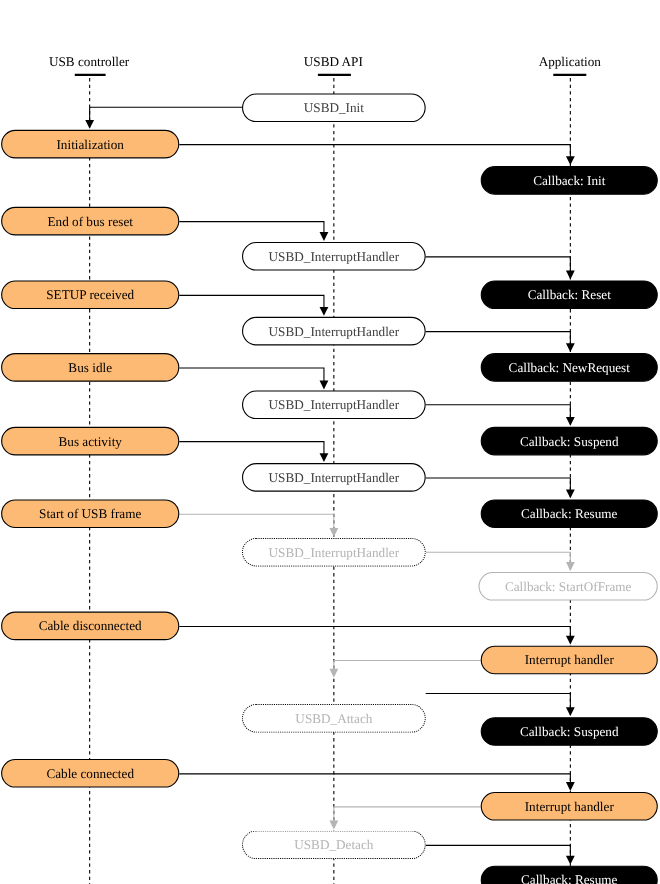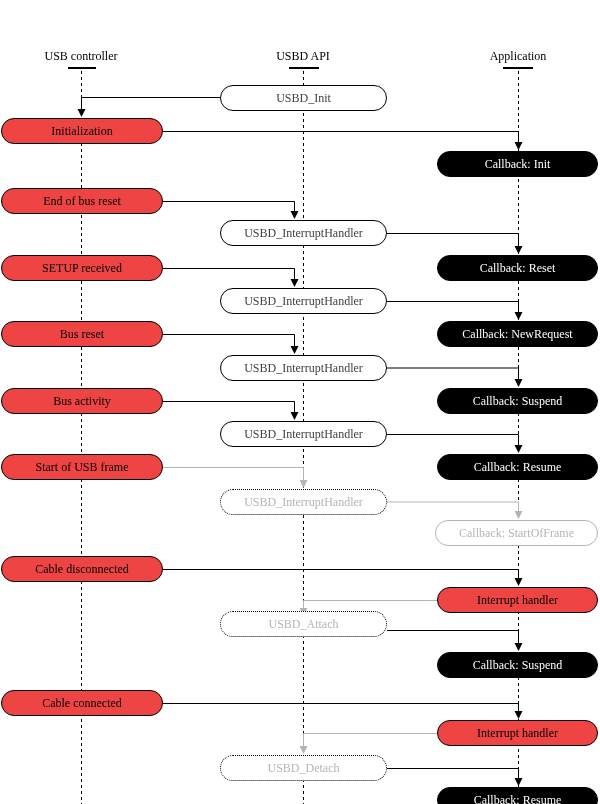--- a/index.html
+++ b/index.html
@@ -12,21 +12,21 @@
   .col-header{
     position:absolute;top:0;height:17px;width:180px;
     font-size:12px;line-height:17px;text-align:center;color:#000;
     white-space:nowrap;
   }
   .box{
     position:absolute;height:26px;box-sizing:border-box;
     border-radius:13px;font-size:12px;line-height:24px;text-align:center;
     white-space:nowrap;overflow:hidden;
   }
-  .event{background:#ef4444;border:1px solid #000000;color:#000000;}
+  .event{background:#fdba74;border:1px solid #000000;color:#000000;}
   .call{background:#ffffff;border:1px solid #000000;color:#404040;}
   .callback{background:#000000;border:1px solid #000000;color:#ffffff;}
   .call-disabled{background:#ffffff;border:1px dotted #000000;color:#b4b4b4;}
   .callback-disabled{background:#ffffff;border:1px solid #b4b4b4;color:#b4b4b4;}
 </style>
 </head>
 <body>
 
 <div class="stage">
 
@@ -121,37 +121,37 @@
   <div class="box call" style="left:220px;top:37px;width:167px">USBD_Init</div>
   <div class="box event" style="left:1px;top:70px;width:162px">Initialization</div>
   <div class="box event" style="left:1px;top:140px;width:162px">End of bus reset</div>
 
   <div class="box callback" style="left:437px;top:103px;width:161px">Callback: Init</div>
   <div class="box call" style="left:220px;top:172px;width:167px">USBD_InterruptHandler</div>
   <div class="box callback" style="left:437px;top:207px;width:161px">Callback: Reset</div>
   <div class="box event" style="left:1px;top:207px;width:162px">SETUP received</div>
 
   <div class="box call" style="left:220px;top:240px;width:167px">USBD_InterruptHandler</div>
-  <div class="box event" style="left:1px;top:273px;width:162px">Bus reset</div>
+  <div class="box event" style="left:1px;top:273px;width:162px">Bus idle</div>
   <div class="box callback" style="left:437px;top:273px;width:161px">Callback: NewRequest</div>
 
   <div class="box call" style="left:220px;top:307px;width:167px">USBD_InterruptHandler</div>
   <div class="box event" style="left:1px;top:340px;width:162px">Bus activity</div>
   <div class="box callback" style="left:437px;top:340px;width:161px">Callback: Suspend</div>
 
   <div class="box call" style="left:220px;top:373px;width:167px">USBD_InterruptHandler</div>
   <div class="box event" style="left:1px;top:406px;width:162px">Start of USB frame</div>
   <div class="box callback" style="left:437px;top:406px;width:161px">Callback: Resume</div>
 
   <div class="box call-disabled" style="left:220px;top:441px;width:167px">USBD_InterruptHandler</div>
   <div class="box callback-disabled" style="left:435px;top:472px;width:163px">Callback: StartOfFrame</div>
 
   <div class="box event" style="left:1px;top:508px;width:162px">Cable disconnected</div>
   <div class="box event" style="left:437px;top:539px;width:161px">Interrupt handler</div>
-  <div class="box call-disabled" style="left:220px;top:563px;width:167px">USBD_Attach</div>
+  <div class="box call-disabled" style="left:220px;top:592px;width:167px">USBD_Attach</div>
   <div class="box callback" style="left:437px;top:604px;width:161px">Callback: Suspend</div>
 
   <div class="box event" style="left:1px;top:642px;width:162px">Cable connected</div>
   <div class="box event" style="left:437px;top:672px;width:161px">Interrupt handler</div>
   <div class="box call-disabled" style="left:220px;top:707px;width:167px">USBD_Detach</div>
   <div class="box callback" style="left:437px;top:739px;width:161px">Callback: Resume</div>
 
 </div>
 
 </body></html>

